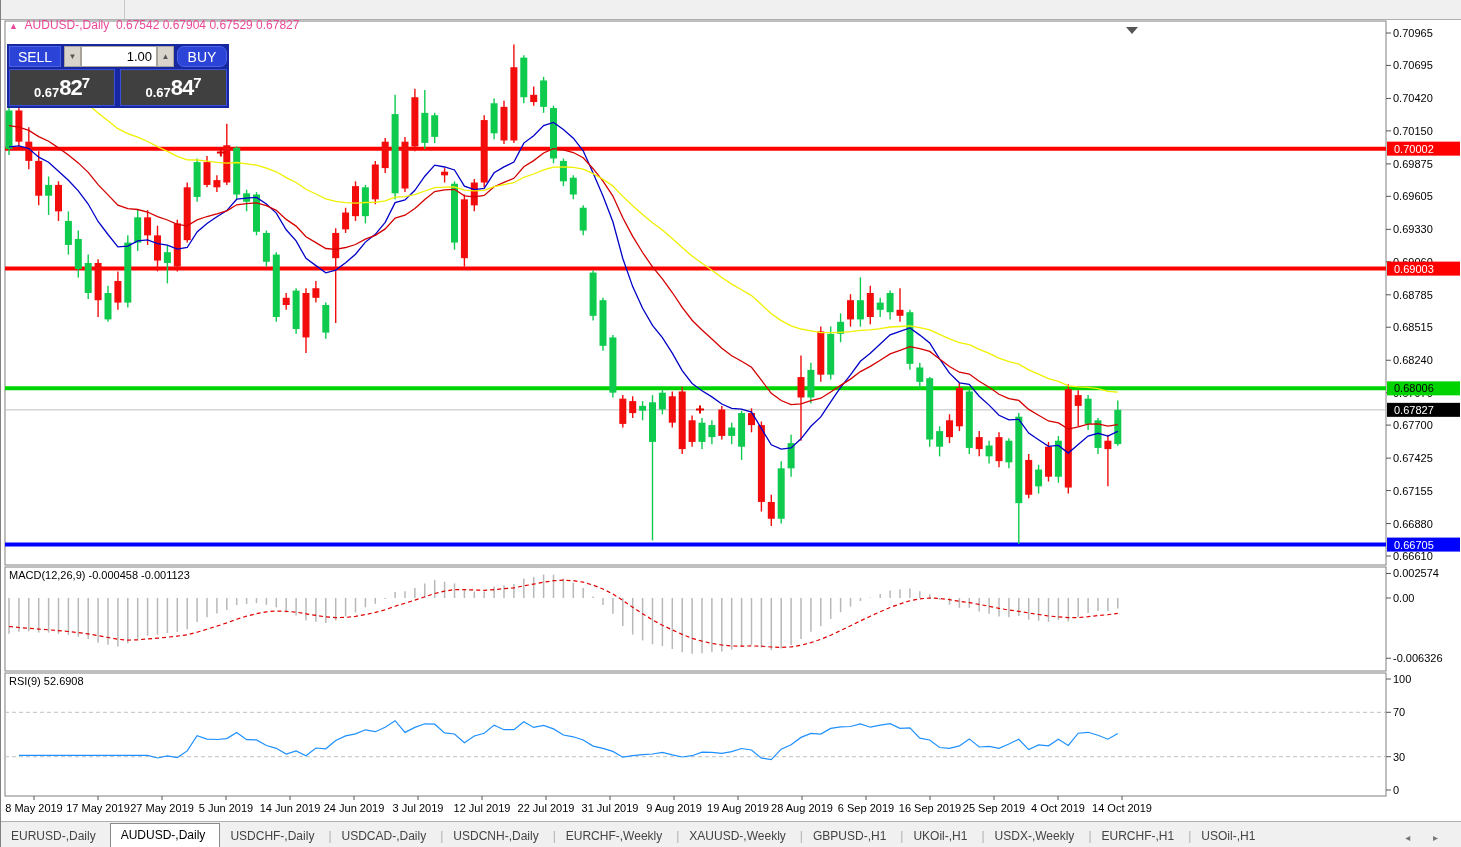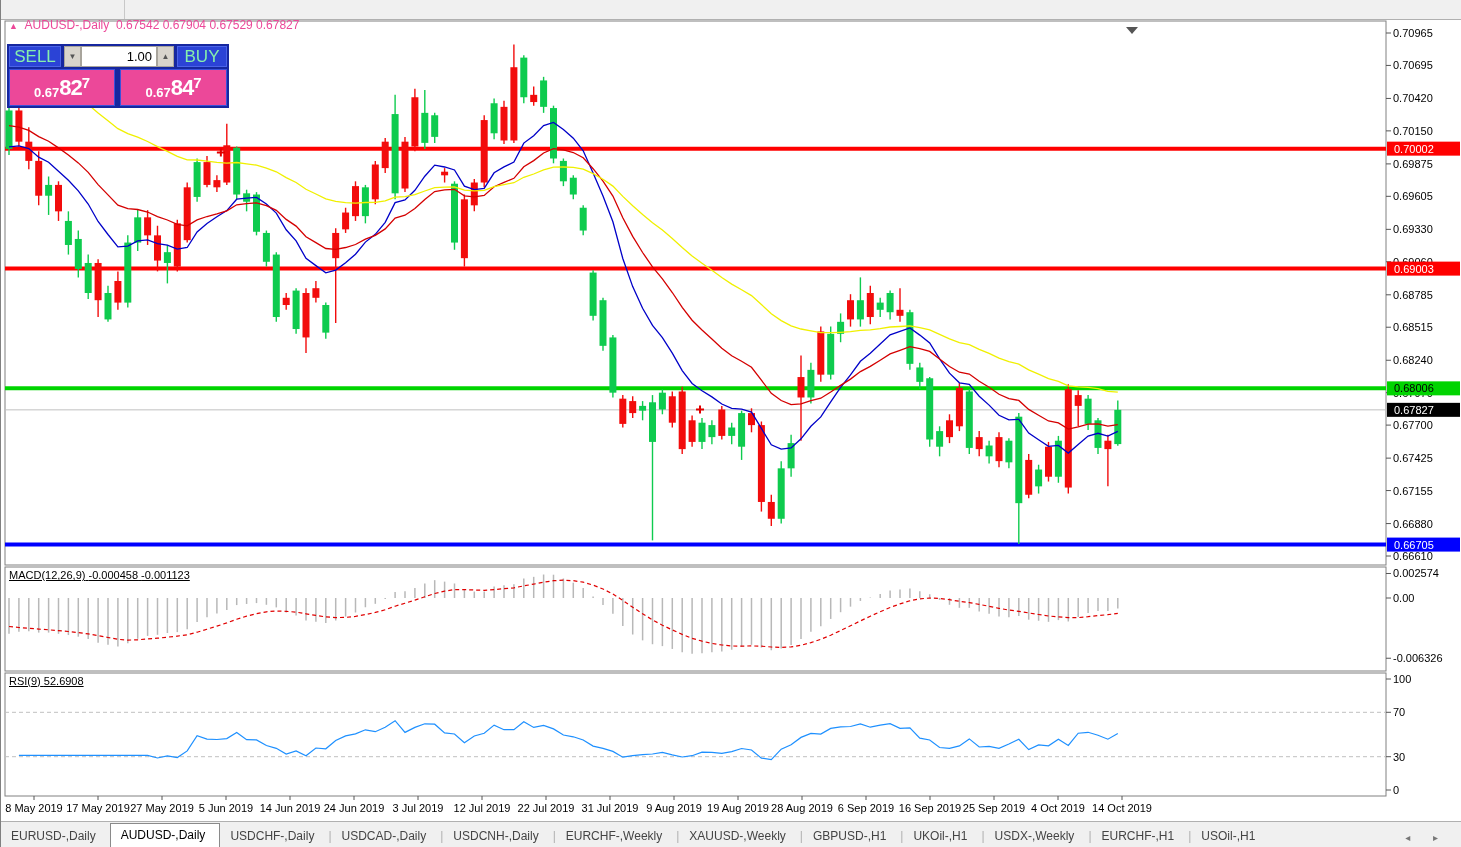--- a/index.html
+++ b/index.html
@@ -9,33 +9,33 @@
   #toolbar{position:absolute;left:0;top:0;width:1461px;height:19px;background:#f0f0f0;border-bottom:1px solid #b0b0b0;display:flex;align-items:stretch;}
   .tfbtn{font-size:11px;color:#222;padding:2px 7px 0 7px;border-right:1px solid #d6d6d6;cursor:default;margin-top:40px;}
   .tfbtn.active{background:#7dd3fc;border:1px solid #9a9a9a;border-bottom:none;padding-top:1px;}
   #tf-spacer{border-left:1px solid #c8c8c8;flex:1;}
   
   #chart-header{position:absolute;left:8px;top:18px;font-size:12px;color:#ec4899;white-space:nowrap;}
   #chart-header .tri{font-size:9px;margin-right:4px;}
   
   #trade{position:absolute;left:6px;top:44px;width:222px;background:#16279f;padding:2px;box-sizing:border-box;}
   #trade .row1{display:flex;height:21px;}
-  .tp-btn{background:#2b43d6;color:#86efac;font-size:17px;flex:0 0 52px;display:flex;align-items:center;justify-content:center;border:1px solid #4a63e8;box-sizing:border-box;}
+  .tp-btn{background:#2b43d6;color:#ffffff;font-size:14px;flex:0 0 52px;display:flex;align-items:center;justify-content:center;border:1px solid #4a63e8;box-sizing:border-box;}
   .vol-wrap{flex:1;display:flex;margin:0 3px;}
   .spin{width:17px;background:#d8d4cc;border:1px solid #a8a49c;color:#555;font-size:8px;display:flex;align-items:center;justify-content:center;box-sizing:border-box;}
   .vol-box{flex:1;background:#fff;border:1px solid #a8a49c;font-size:13px;color:#000;text-align:right;padding:2px 4px 0 2px;box-sizing:border-box;}
   #trade .row2{display:flex;margin-top:2px;}
-  .px-box{background:#ec4899;border:1px solid #3a50da;color:#fff;height:37px;display:flex;align-items:flex-end;justify-content:center;padding:0 2px 2px 2px;box-sizing:border-box;}
+  .px-box{background:#404040;border:1px solid #3a50da;color:#fff;height:37px;display:flex;align-items:flex-end;justify-content:center;padding:0 2px 2px 2px;box-sizing:border-box;}
   .px-box.sell{flex:0 0 106px;margin-right:5px;}
   .px-box.buy{flex:1;}
   .px-small{font-size:13px;font-weight:bold;margin-bottom:3px;}
   .px-big{font-size:22px;font-weight:bold;line-height:30px;letter-spacing:-1px;}
   .px-sup{font-size:15px;font-weight:bold;margin-bottom:12px;}
   
-  .ind-label{position:absolute;left:8px;font-size:11px;color:#000;white-space:nowrap;text-decoration:underline;}
+  .ind-label{position:absolute;left:8px;font-size:11px;color:#000;white-space:nowrap;}
   
   #tabbar{position:absolute;left:0;top:821px;width:1461px;height:26px;background:#f0f0f0;border-top:1px solid #b0b0b0;display:flex;align-items:flex-end;font-size:12px;color:#444;}
   .tab{padding:4px 14px 5px 10px;white-space:nowrap;position:relative;}
   .tab.active{background:#ffffff;border:1px solid #8a8a8a;border-bottom:1px solid #ffffff;color:#000;margin-bottom:-1px;padding-bottom:6px;}
   .tabsep{color:#b0b0b0;padding:4px 0 5px 0;}
   #tab-arrows{margin-left:auto;padding:4px 14px 5px 0;color:#777;font-size:10px;letter-spacing:10px;}
   svg text{font-family:"Liberation Sans","DejaVu Sans",sans-serif;}
 </style>
 </head>
 <body>
@@ -537,21 +537,21 @@
   </div>
 
   <div id="trade">
     <div class="row1">
       <div class="tp-btn">SELL</div>
       <div class="vol-wrap">
         <div class="spin">▼</div>
         <div class="vol-box">1.00</div>
         <div class="spin">▲</div>
       </div>
-      <div class="tp-btn" style="flex:0 0 50px;">BUY</div>
+      <div class="tp-btn" style="flex:0 0 50px;border-radius:7px;">BUY</div>
     </div>
     <div class="row2">
       <div class="px-box sell">
         <span class="px-small">0.67</span>
         <span class="px-big">82</span>
         <span class="px-sup">7</span>
       </div>
       <div class="px-box buy">
         <span class="px-small">0.67</span>
         <span class="px-big">84</span>

